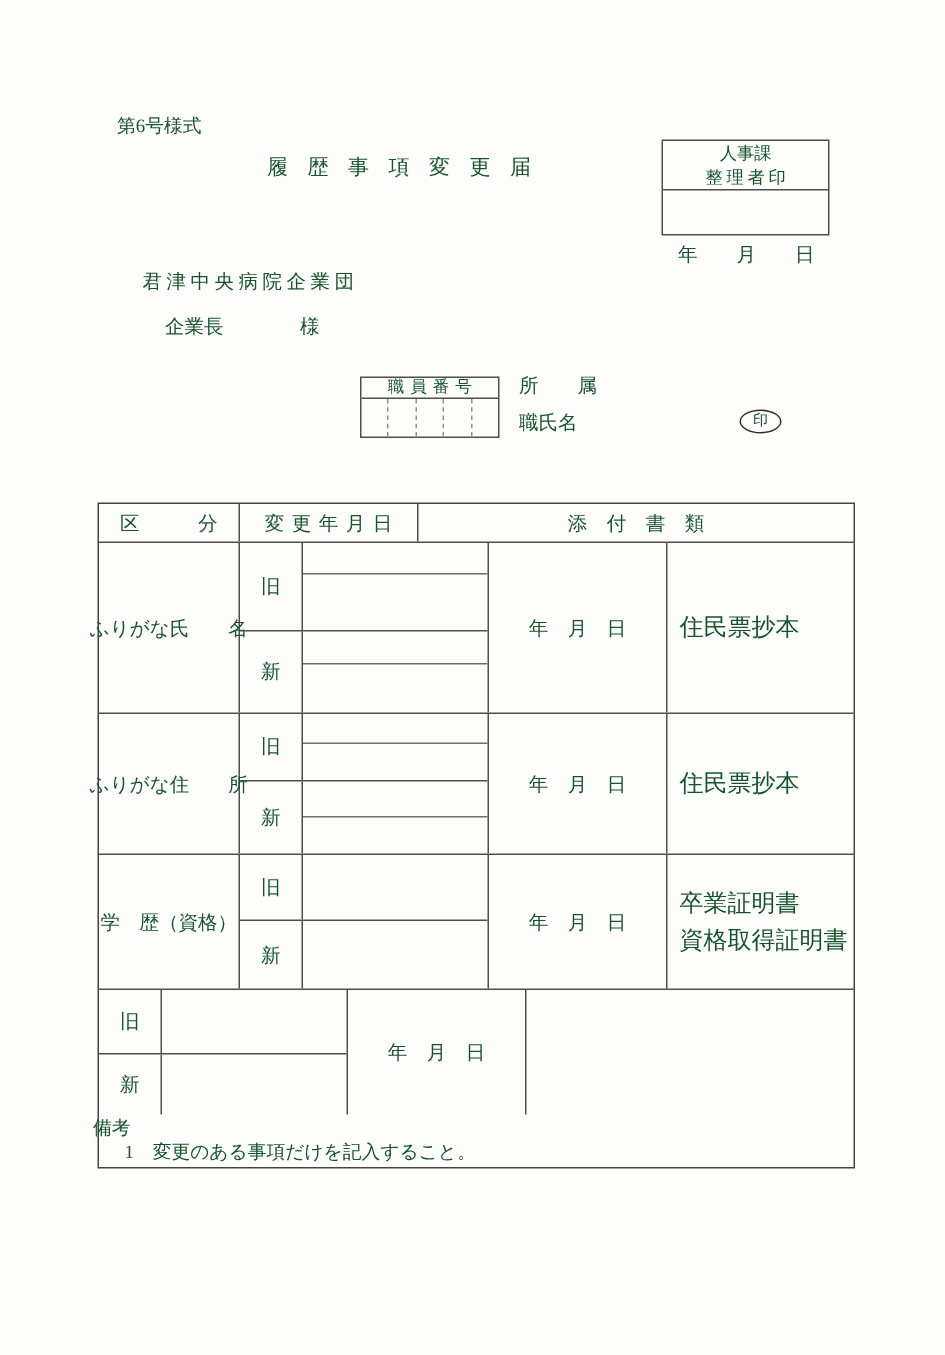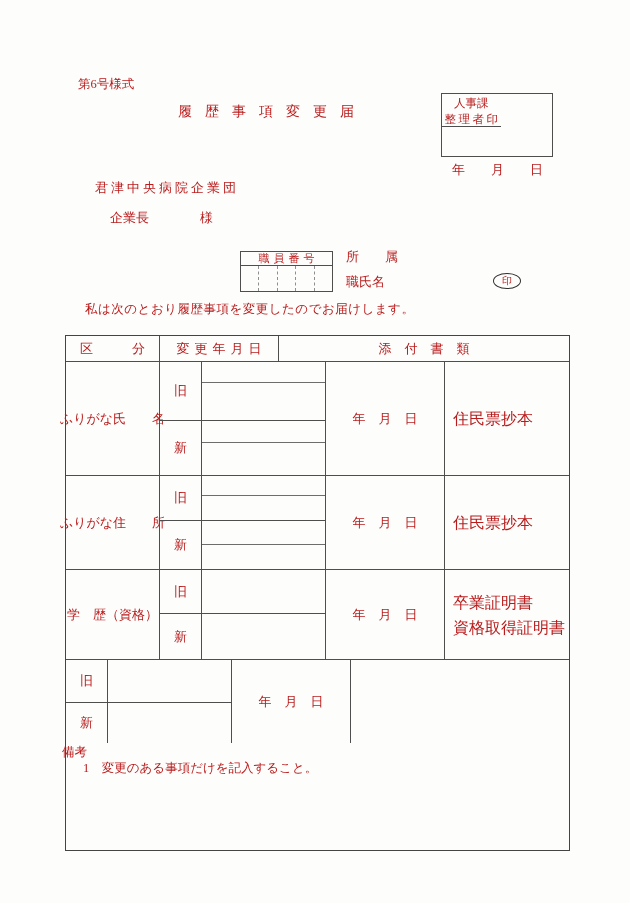--- a/index.html
+++ b/index.html
@@ -2,34 +2,34 @@
 <html><head>
 <meta charset="utf-8">
 <style>
   * { margin:0; padding:0; box-sizing:border-box; }
   html,body { background:#e8e8e8; }
   .page {
     position:relative;
     width:630px; height:903px;
     background:#fdfdfc;
     font-family:"Liberation Serif","DejaVu Serif",serif;
-    color:#b91c1c;
+    color:#14532d;
     overflow:hidden;
     margin:0 auto;
   }
   .abs { position:absolute; }
 
   
   .form-number { left:78px; top:76px; font-size:12.5px; }
   .doc-title { left:178px; top:103px; font-size:14px; letter-spacing:13px; white-space:nowrap; }
 
   .stamp-box {
     left:441px; top:93px; width:112px; height:64px;
     border:1px solid #4e4e4e;
-    display:flex; flex-direction:row;
+    display:flex; flex-direction:column;
   }
   .stamp-head {
     height:33px; border-bottom:1px solid #4e4e4e;
     text-align:center; font-size:11.5px; line-height:15.5px; padding-top:2px;
   }
   .stamp-head .spaced { letter-spacing:2.5px; padding-left:2.5px; display:inline-block; }
   .stamp-area { flex:1; }
   .stamp-date { left:452px; top:161px; font-size:13px; white-space:pre; }
 
   .org-name { left:95px; top:179px; font-size:13px; letter-spacing:3px; }
@@ -55,21 +55,21 @@
   .seal-mark {
     left:493px; top:273px; width:28px; height:16px;
     border:1px solid #2e2e2e; border-radius:50%;
     display:flex; align-items:center; justify-content:center;
     font-size:10px; line-height:1;
   }
   .declaration { left:85px; top:301px; font-size:12.5px; letter-spacing:0.5px; }
 
   
   .tbl {
-    left:65px; top:335px; width:505px; height:516px;
+    left:65px; top:335px; width:505px; height:444px;
     border:1px solid #444;
     display:flex; flex-direction:column;
     font-size:13px;
   }
   .tr { display:flex; width:100%; }
   .tr + .tr { border-top:1px solid #4e4e4e; }
   .tr.head { height:25px; }
   .td { border-right:1px solid #4e4e4e; height:100%; }
   .td:last-child { border-right:none; }
   .c-cat  { width:94px; }
@@ -133,21 +133,20 @@
       <div class="emp-cell"></div>
     </div>
   </div>
 
   <div class="abs affil-label">所　　属</div>
   <div class="abs name-label">職氏名</div>
   <div class="abs seal-mark">
     <span>印</span>
   </div>
 
-  <div class="abs declaration">私は次のとおり履歴事項を変更したのでお届けします。</div>
 
   <div class="abs tbl">
 
     <div class="tr head">
       <div class="td c-cat center-cell">
           <span>区　　　分</span>
         </div>
       <div class="td c-date center-cell">
           <span class="sp5">変更年月日</span>
         </div>

